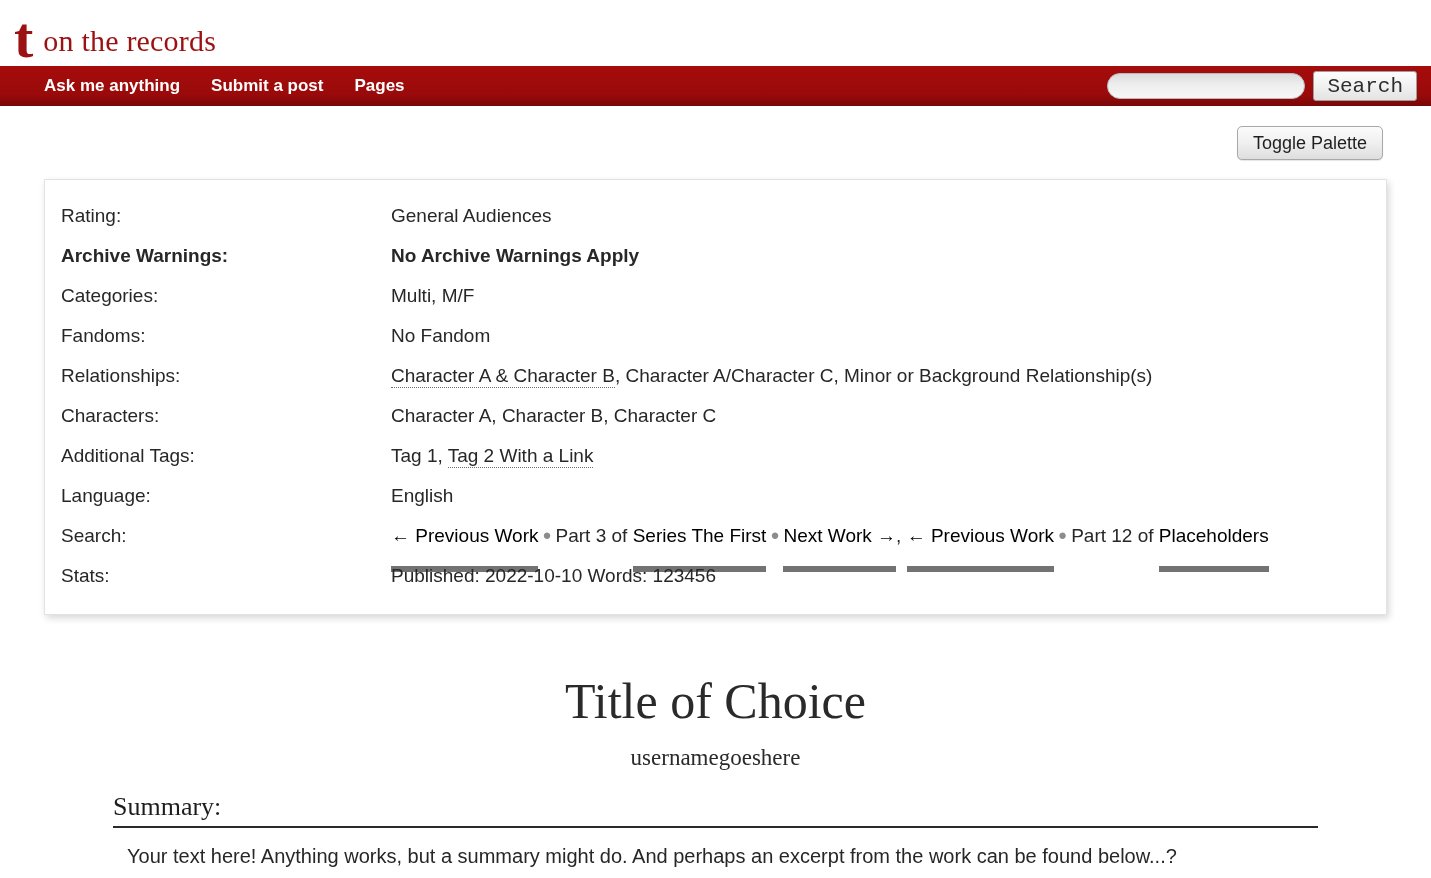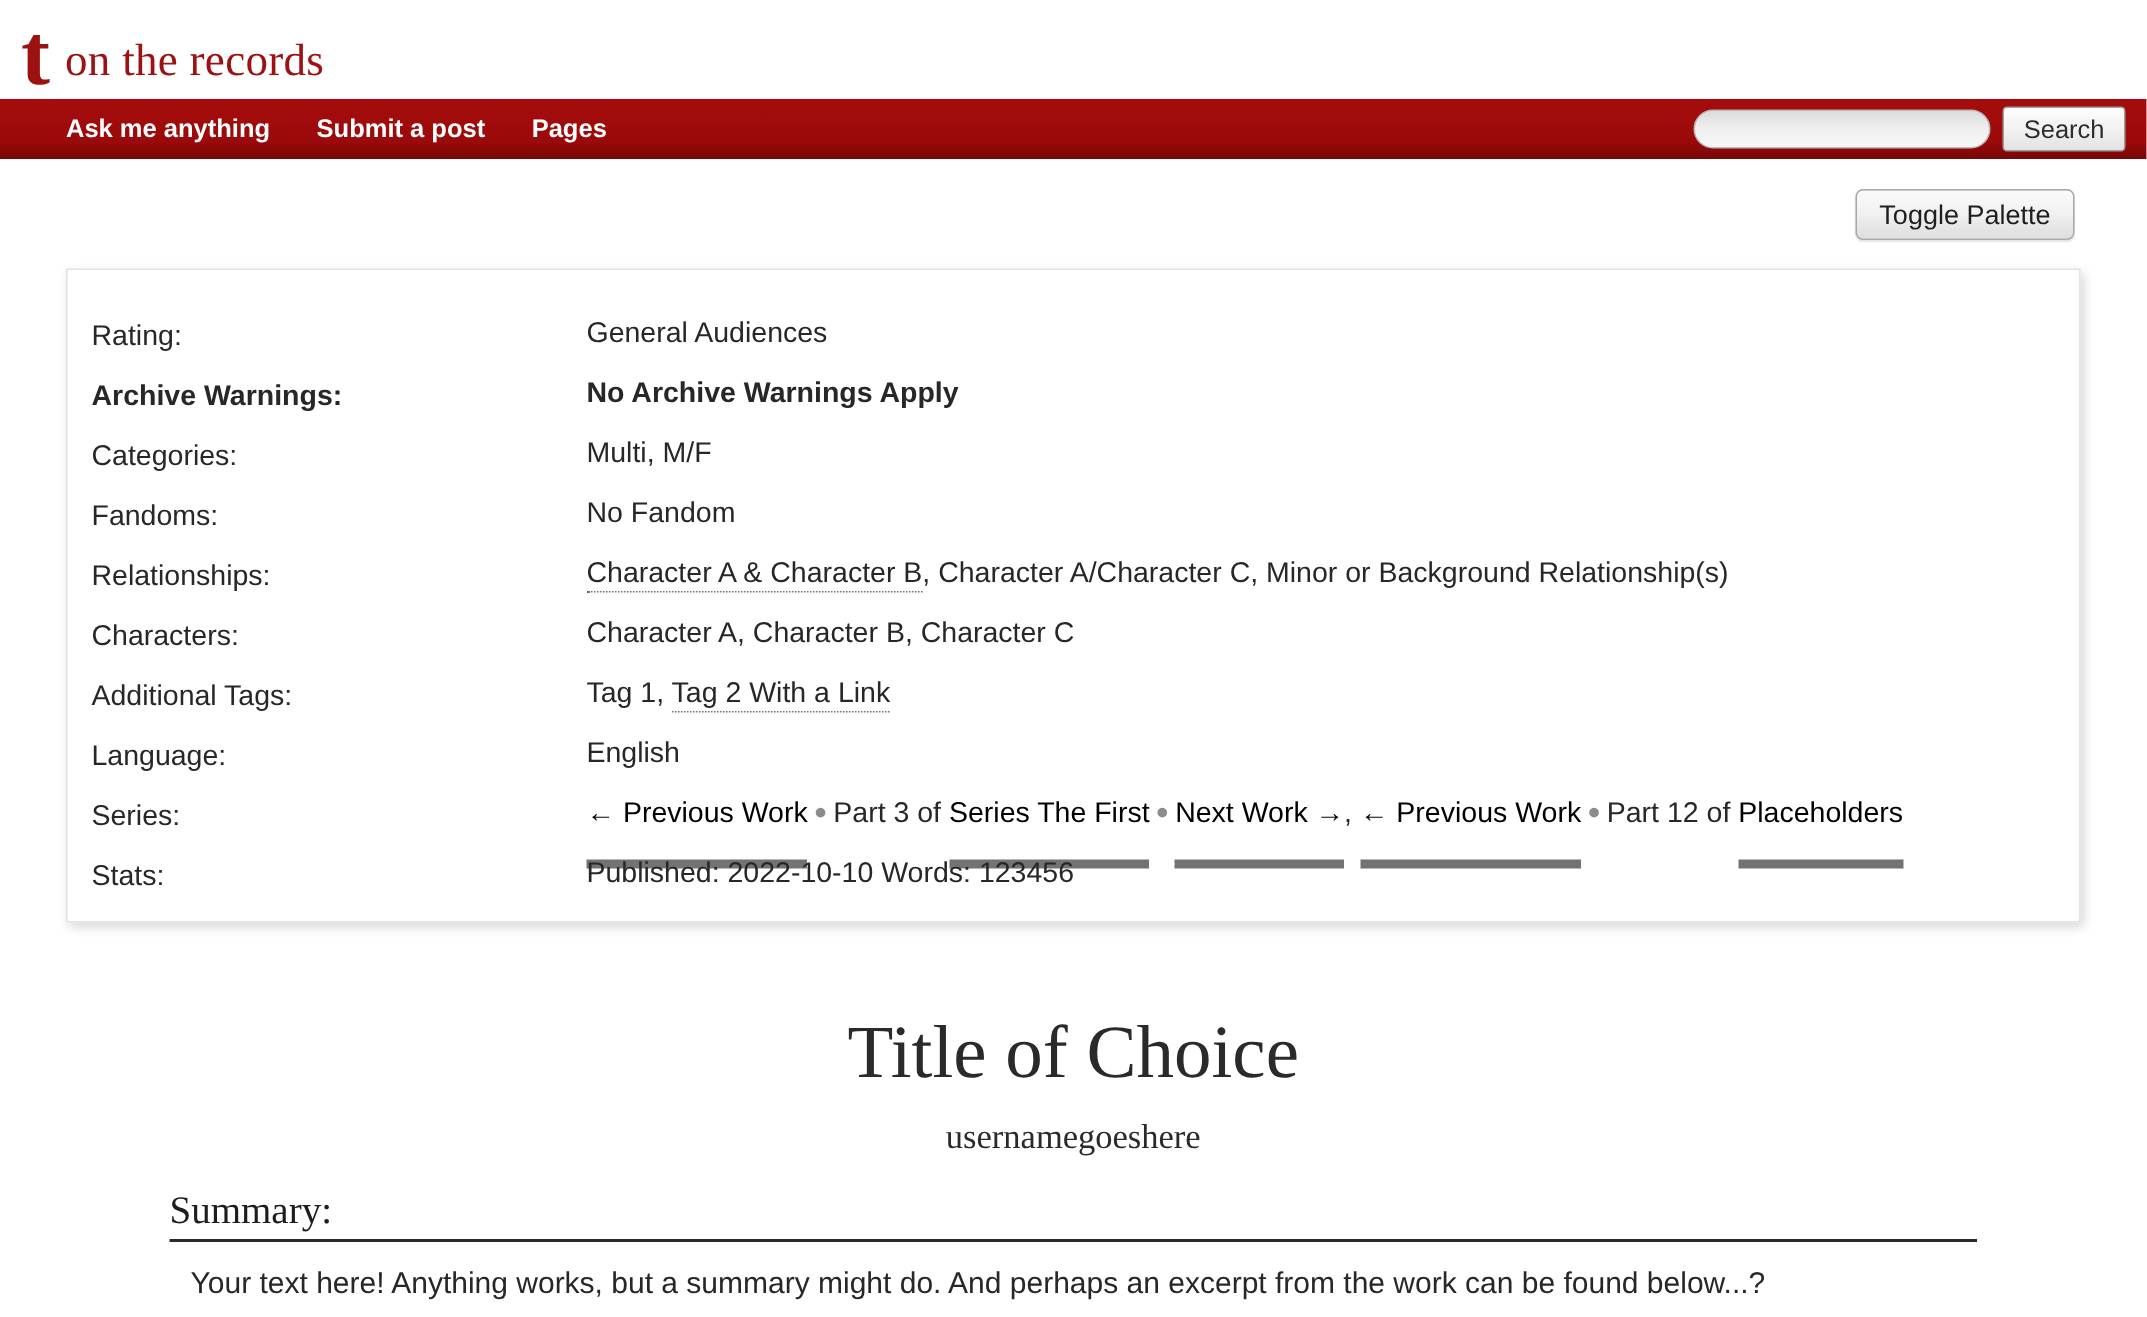--- a/index.html
+++ b/index.html
@@ -85,23 +85,23 @@
     font-family: "Liberation Sans", sans-serif;
     font-size: 13px;
     color: #333;
   }
   .search-button {
     height: 30px;
     padding: 0 13px;
     border: 1px solid #9e9e9e;
     border-radius: 3px;
     background-image: linear-gradient(to bottom, #fdfdfd 0%, #f1f1f1 50%, #e3e3e3 100%);
-    font-family: Liberation Sans, sans-serif;
-    font-stretch: condensed;
-    font-size: 17px;
+    font-family: Liberation Mono, monospace;
+    font-stretch: condensed;
+    font-size: 21px;
     color: #2d2d2d;
     cursor: pointer;
     line-height: 1;
   }
 
   
   .palette-row {
     display: flex;
     justify-content: flex-end;
     padding: 20px 48px 0 0;
@@ -124,21 +124,21 @@
   
   .meta-box {
     margin: 19px 44px 0 44px;
     background: #ffffff;
     border: 1px solid #e2e2e2;
     box-shadow: 2px 3px 7px rgba(0,0,0,0.16);
     padding: 16px 0 18px 0;
   }
   .meta-row {
     display: flex;
-    align-items: flex-end;
+    align-items: center;
     padding: 0 16px;
     min-height: 40px;
   }
   .meta-label {
     width: 330px;
     flex: 0 0 330px;
     font-family: "Liberation Sans Narrow", "Liberation Sans", sans-serif;
     font-stretch: condensed;
     font-size: 19px;
     color: #272727;
@@ -275,21 +275,21 @@
     <div class="meta-label">Additional Tags:</div>
     <div class="meta-value"><span>Tag 1, </span><a class="tag-link">Tag 2 With a Link</a></div>
   </div>
 
   <div class="meta-row">
     <div class="meta-label">Language:</div>
     <div class="meta-value">English</div>
   </div>
 
   <div class="meta-row">
-    <div class="meta-label">Series:</div>
+    <div class="meta-label">Search:</div>
     <div class="meta-value"><a class="series-link">← Previous Work</a><span class="series-sep">●</span><span>Part 3 of</span> <a class="series-link">Series The First</a><span class="series-sep">●</span><a class="series-link">Next Work →</a><span>,</span> <a class="series-link">← Previous Work</a><span class="series-sep">●</span><span>Part 12 of</span> <a class="series-link">Placeholders</a></div>
   </div>
 
   <div class="meta-row">
     <div class="meta-label">Stats:</div>
     <div class="meta-value">Published: 2022-10-10   Words: 123456</div>
   </div>
 
 </div>
 

